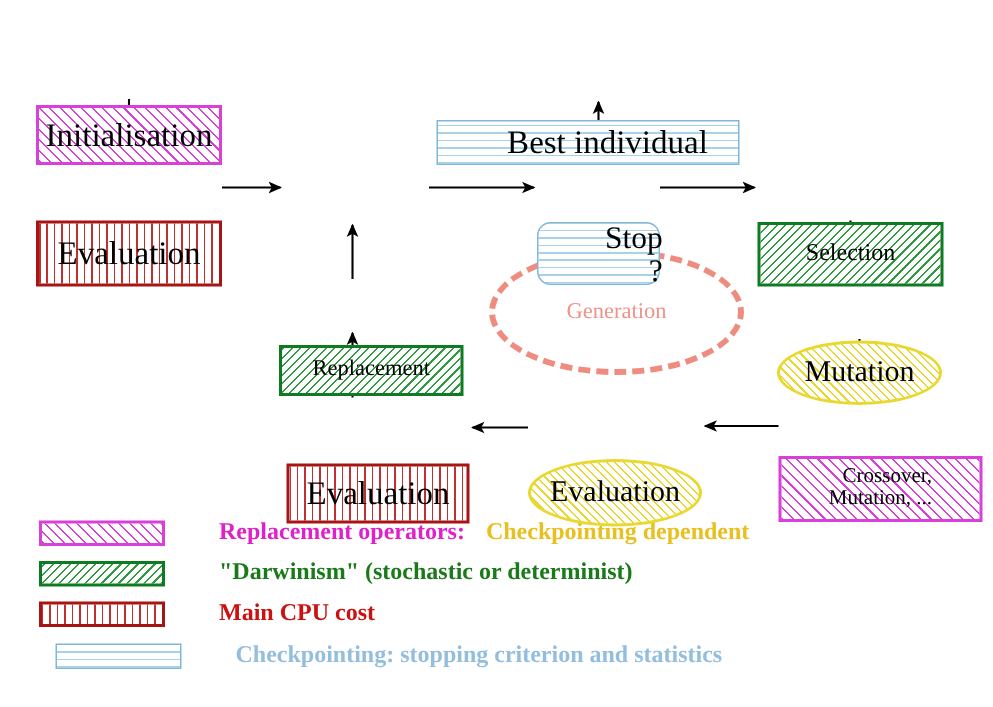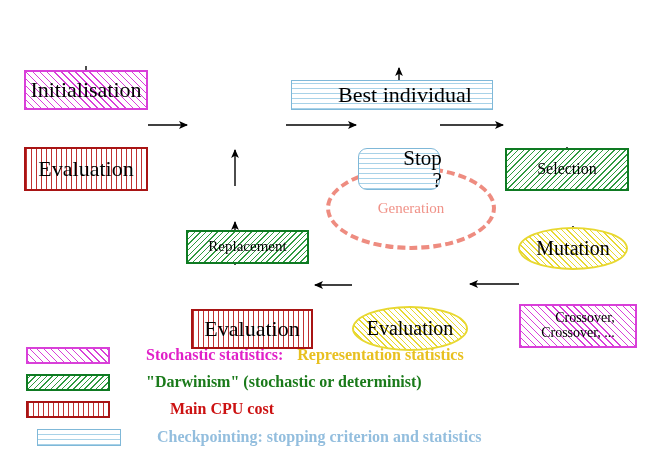--- a/index.html
+++ b/index.html
@@ -80,21 +80,21 @@
   .rounded { border-radius: 9px; }
 
   
   #node-initialisation { left: 24px;  top: 26px;  width: 124px; height: 40px;  font-size: 22px; }
   #node-eval-top       { left: 24px;  top: 103px; width: 124px; height: 44px;  font-size: 22px; }
   #node-parents        { left: 189px; top: 103px; width: 97px;  height: 45px;  font-size: 21px; }
   #node-best           { left: 291px; top: 36px;  width: 202px; height: 30px;  font-size: 22px; padding-left: 26px; }
   #node-stop           { left: 358px; top: 104px; width: 82px;  height: 42px;  font-size: 21px; padding-left: 47px; }
   #node-selection      { left: 505px; top: 104px; width: 124px; height: 43px;  font-size: 16px; }
   #node-genitors       { left: 518px; top: 183px; width: 110px; height: 43px;  font-size: 20px; }
-  #node-crossover      { left: 519px; top: 260px; width: 118px; height: 44px;  font-size: 14px; }
+  #node-crossover      { left: 519px; top: 260px; width: 136px; height: 44px;  font-size: 14px; }
   #node-replacement    { left: 186px; top: 186px; width: 123px; height: 34px;  font-size: 15px; }
   #node-eval-bottom    { left: 191px; top: 265px; width: 122px; height: 40px;  font-size: 22px; }
   #node-offspring      { left: 352px; top: 262px; width: 116px; height: 45px;  font-size: 20px; }
 
   
   #node-generation {
     position: absolute;
     left: 326px; top: 166px;
     width: 170px; height: 84px;
     border: 4px dashed #EE8C80;
@@ -129,21 +129,21 @@
   }
   .legend-text {
     margin-left: 36px;
     font-size: 16px;
     white-space: nowrap;
     font-family: "Liberation Serif", "DejaVu Serif", serif;
     font-weight: bold;
   }
   #legend-row-0 { top: 4px; }
   #legend-row-1 { top: 31px; }
-  #legend-row-2 { top: 58px; gap: 24px; }
+  #legend-row-2 { top: 58px; }
   #legend-row-3 { top: 86px; padding-left: 11px; }
   .lt-magenta { color: #E020C8; }
   .lt-yellow  { color: #E8C020; }
   .lt-green   { color: #1A7A1A; }
   .lt-red     { color: #CC1111; }
   .lt-blue    { color: #93BEDE; }
   #legend-text-0 .seg2 { margin-left: 14px; }
 </style>
 </head>
 <body>
@@ -192,21 +192,21 @@
     <span>Selection</span>
   </div>
 
   <div class="node fill-yellow ellipse" id="node-genitors">
     <span>Mutation</span>
   </div>
 
   <div class="node fill-magenta" id="node-crossover">
     <span style="display:block">
       <span style="display:block">Crossover,</span>
-      <span style="display:block">Crossover, ...</span>
+      <span style="display:block">Mutation, ...</span>
     </span>
   </div>
 
   <div class="node fill-green" id="node-replacement">
     <span>Replacement</span>
   </div>
 
   <div class="node fill-red" id="node-eval-bottom">
     <span>Evaluation</span>
   </div>
@@ -217,21 +217,21 @@
 
   <div id="node-generation">
     <span>Generation</span>
   </div>
 
   <div id="legend">
 
     <div class="legend-row" id="legend-row-0">
       <div class="legend-swatch fill-magenta"></div>
       <div class="legend-text" id="legend-text-0">
-        <span class="lt-magenta">Stochastic statistics:</span><span class="lt-yellow seg2">Representation statistics</span>
+        <span class="lt-magenta">Replacement operators:</span><span class="lt-yellow seg2">Checkpointing dependent</span>
       </div>
     </div>
 
     <div class="legend-row" id="legend-row-1">
       <div class="legend-swatch fill-green"></div>
       <div class="legend-text lt-green">"Darwinism" (stochastic or determinist)</div>
     </div>
 
     <div class="legend-row" id="legend-row-2">
       <div class="legend-swatch fill-red"></div>

